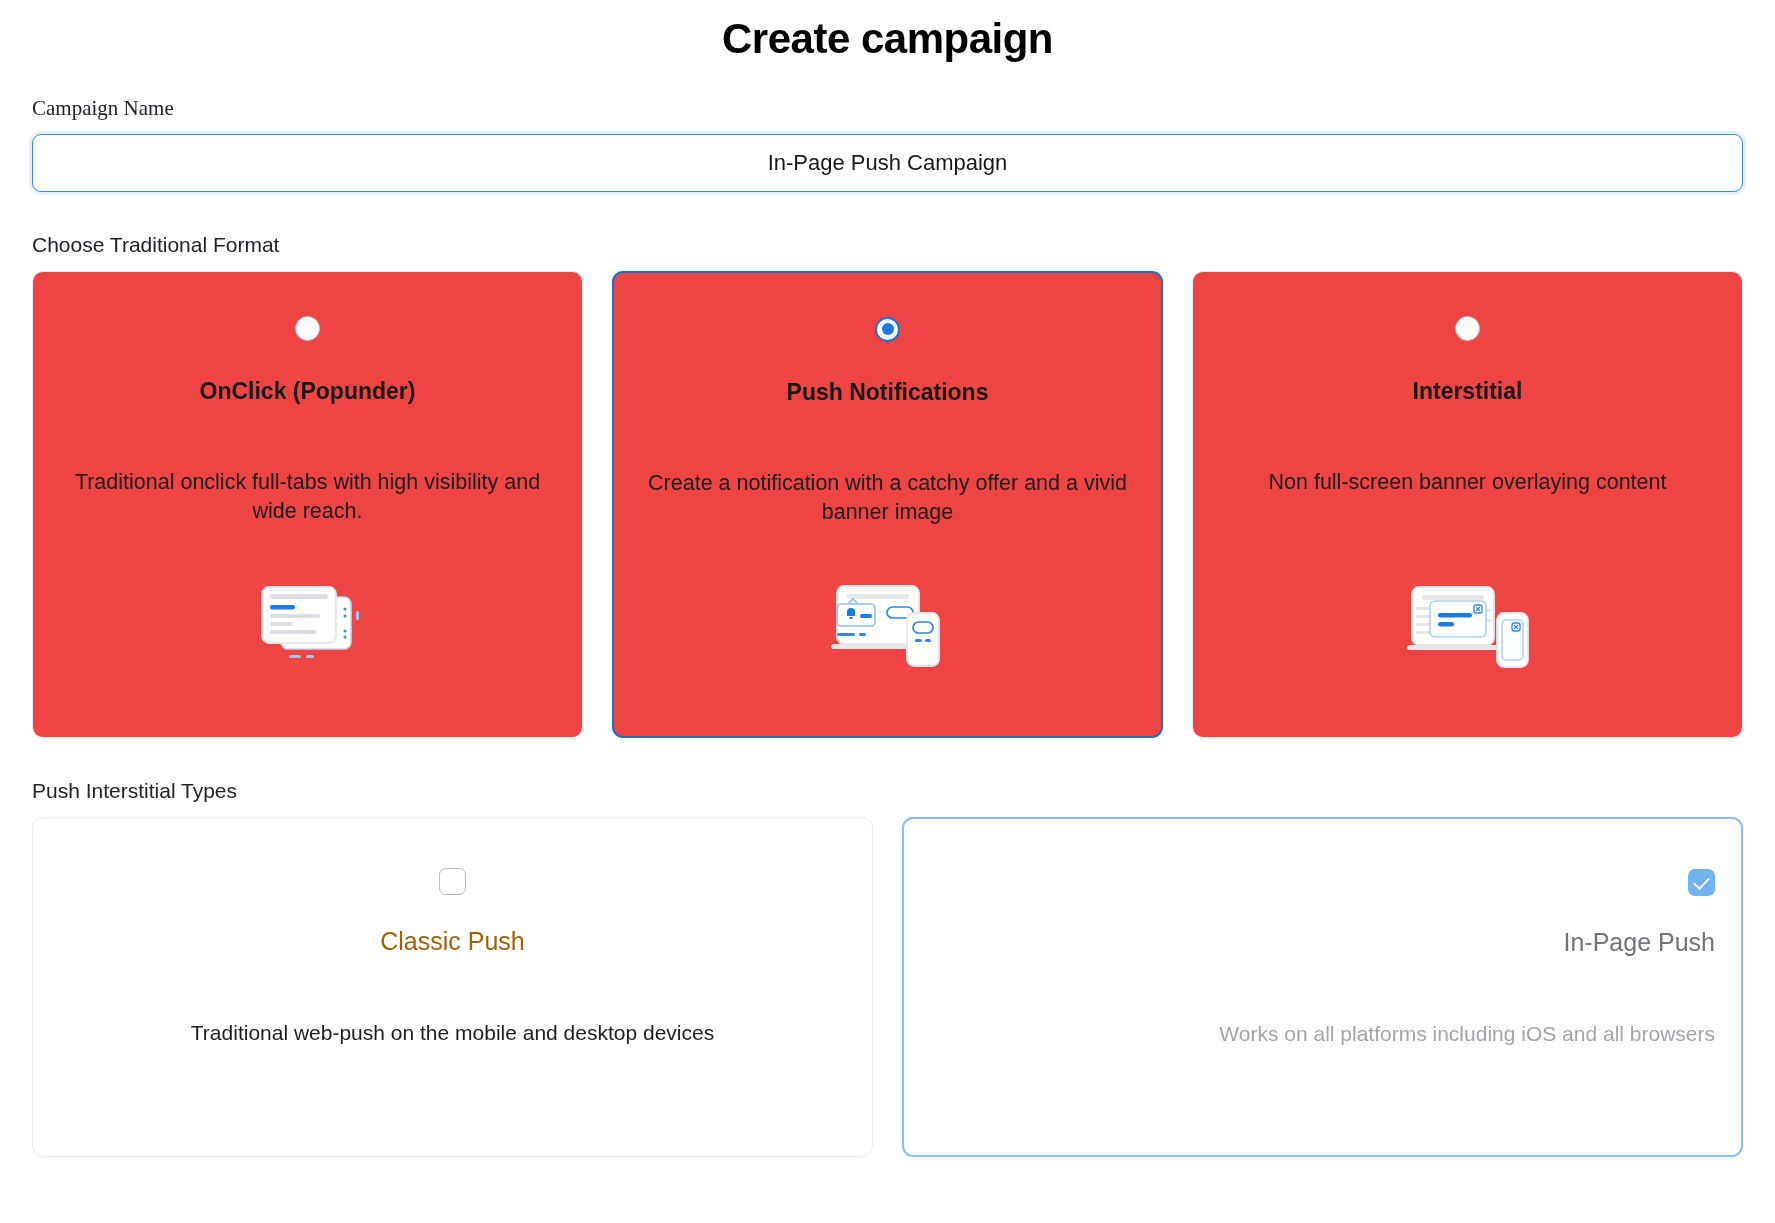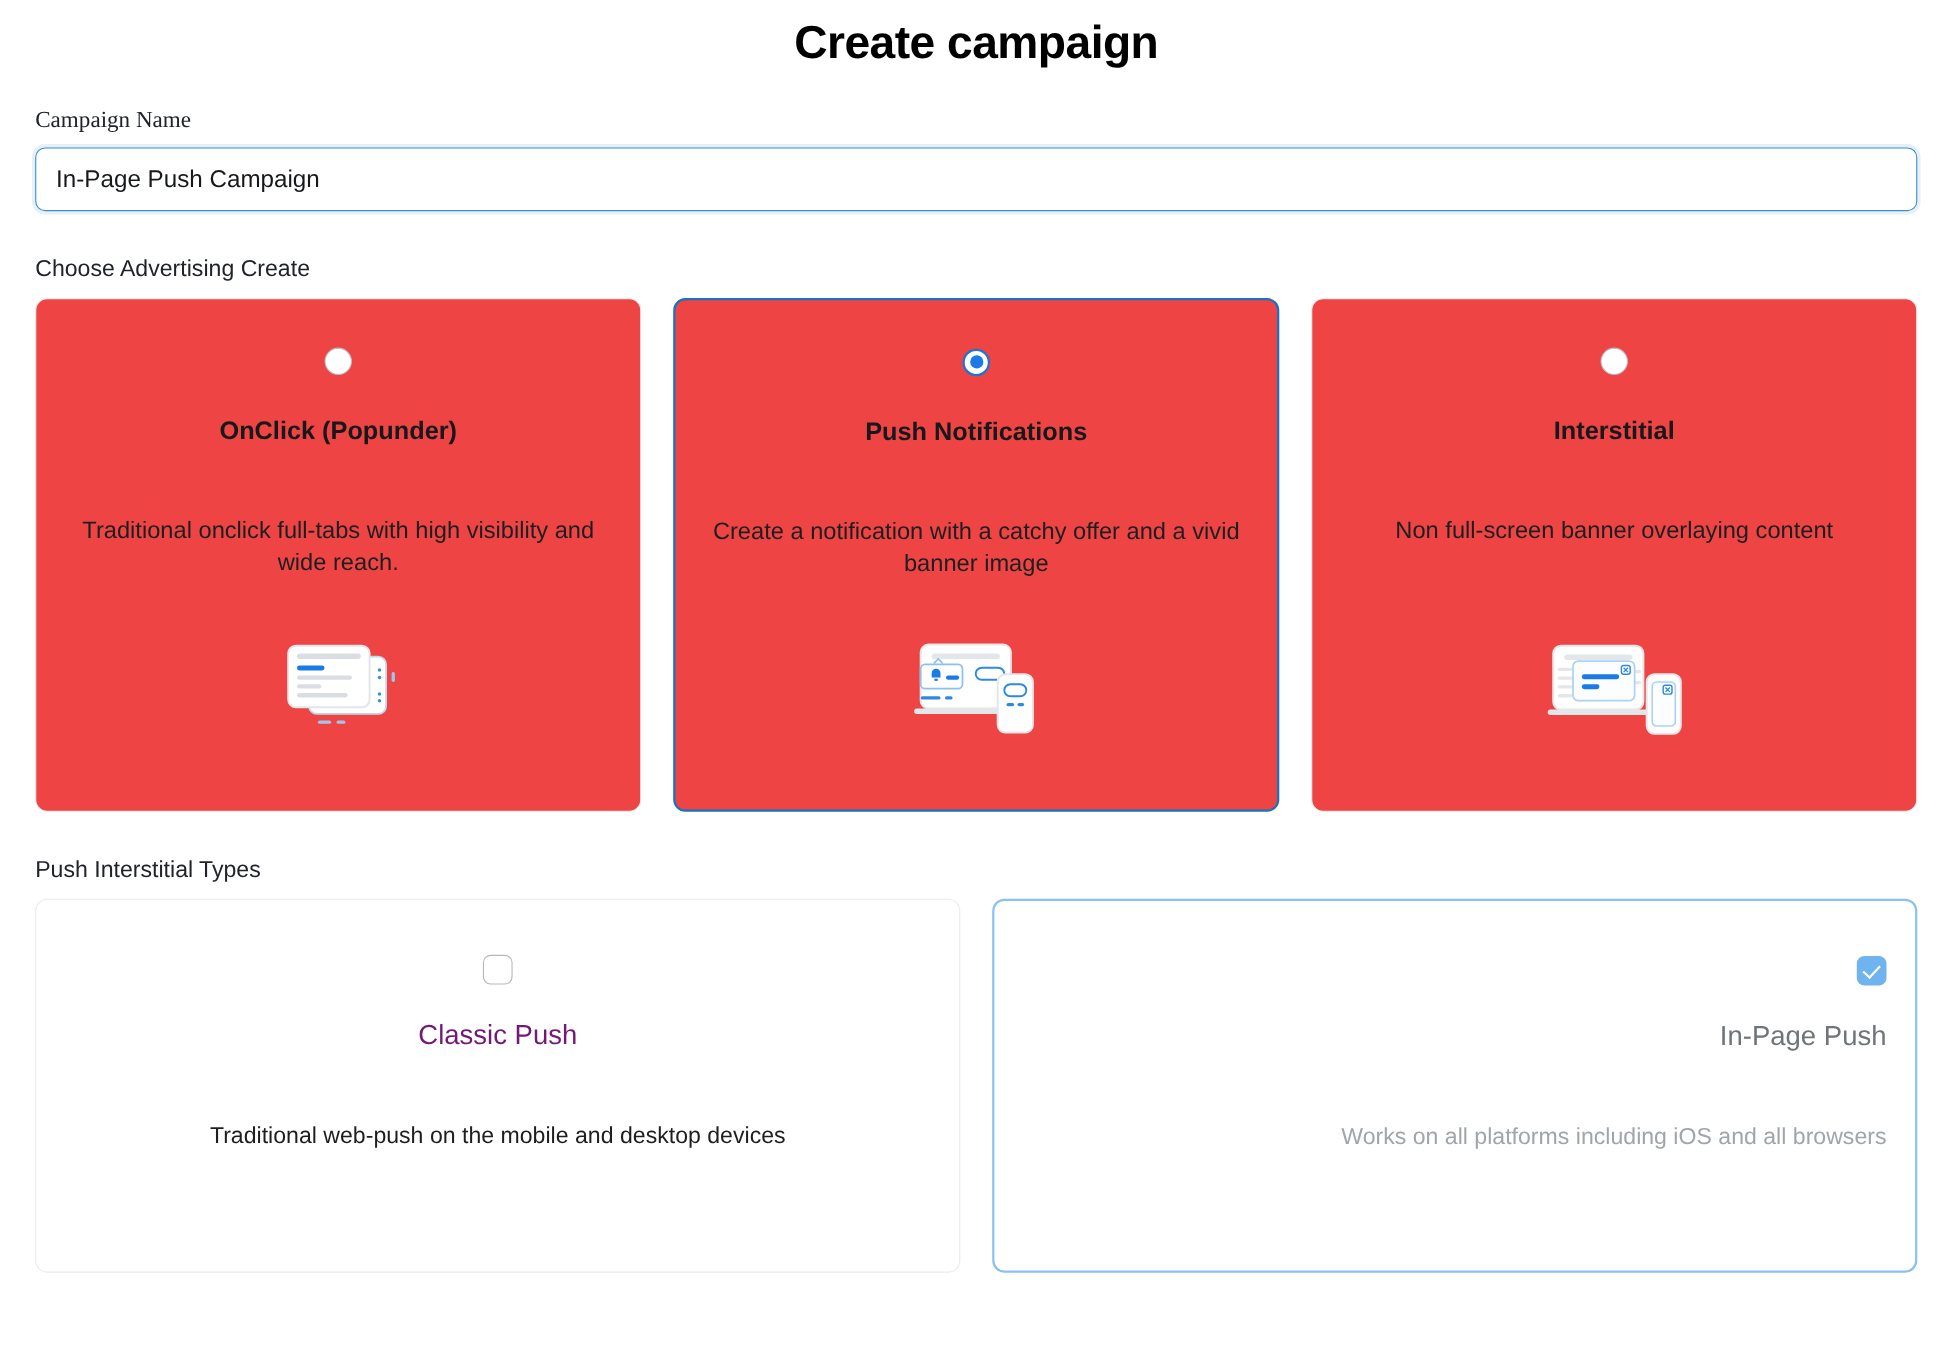--- a/index.html
+++ b/index.html
@@ -39,20 +39,21 @@
     border: 1.6px solid #3f8ccb;
     border-radius: 9px;
     outline: none;
     font-size: 22px;
     font-family: "Liberation Sans", sans-serif;
     color: #16181a;
     padding: 0 18px;
     background: #fff;
     box-shadow: 0 0 0 3px rgba(110,170,225,0.18);
     caret-color: #000;
+    text-align: center;
   }
   .section-label {
     font-size: 21px;
     color: #20242a;
     margin-top: 40px;
     margin-bottom: 14px;
     line-height: 1.2;
   }
 
   
@@ -163,21 +164,21 @@
     position: absolute;
     left: 9px; top: 5px;
     width: 7px; height: 13px;
     border: solid #ffffff;
     border-width: 0 2.6px 2.6px 0;
     transform: rotate(43deg);
   }
   .type-title {
     font-size: 25px;
     margin-top: 31px;
-    color: #701a75;
+    color: #a16207;
     text-align: center;
     line-height: 1.2;
   }
   .type-card.checked .type-title { color: #6f7479; }
   .type-desc {
     font-size: 21px;
     margin-top: 63px;
     color: #1c1e20;
     text-align: center;
     line-height: 1.35;
@@ -187,21 +188,21 @@
 </head>
 <body>
 
 <div class="page">
 
   <h1 class="page-title">Create campaign</h1>
 
   <div class="field-label">Campaign Name</div>
   <input class="name-input" type="text" value="In-Page Push Campaign" placeholder="Campaign Name" style="">
 
-  <div class="section-label">Choose Advertising Create</div>
+  <div class="section-label">Choose Traditional Format</div>
 
   <div class="format-grid">
 
     <div class="format-card">
       <span class="radio"></span>
       <div class="card-title">OnClick (Popunder)</div>
       <div class="card-desc">Traditional onclick full-tabs with high visibility and wide reach.</div>
       <div class="card-art">
         <svg width="110" height="92" viewBox="0 0 110 92">
           <rect x="28" y="18" width="70" height="52" rx="7" fill="#ffffff" stroke="#bcd9f5" stroke-width="1.6"></rect>

